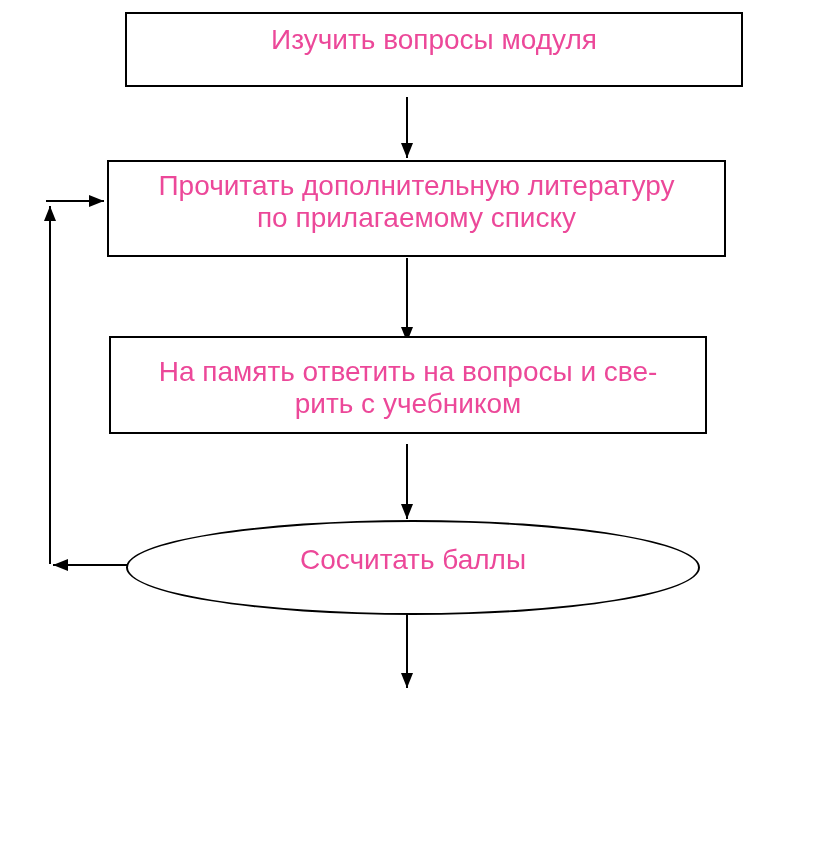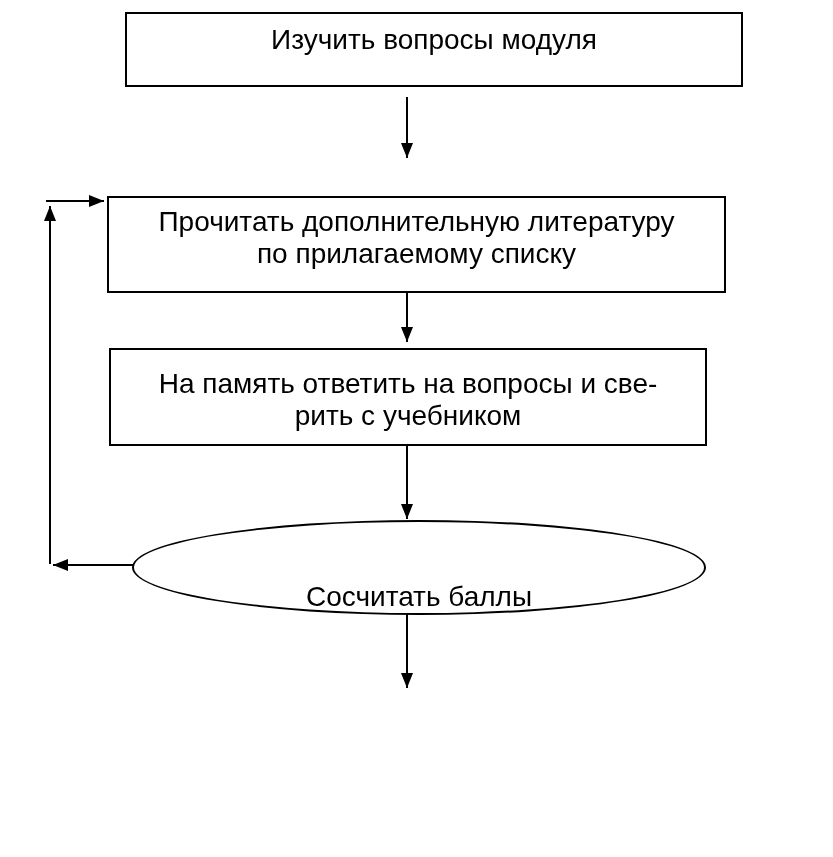--- a/index.html
+++ b/index.html
@@ -7,21 +7,21 @@
     margin: 0;
     padding: 0;
     background: #ffffff;
   }
   .canvas {
     position: relative;
     width: 833px;
     height: 700px;
     background: #ffffff;
     font-family: "Liberation Sans", "DejaVu Sans", sans-serif;
-    color: #000000;
+    color: #ec4899;
     overflow: hidden;
   }
   .edges-layer {
     position: absolute;
     left: 0;
     top: 0;
     width: 833px;
     height: 857px;
   }
   .node {
@@ -35,24 +35,24 @@
   }
   .node .label {
     font-size: 28px;
     line-height: 32px;
     text-align: center;
     white-space: pre-wrap;
     padding: 0 4px;
   }
   
   #n-study   { left: 125px; top: 12px;  width: 618px; height: 75px;  padding-top: 10px; }
-  #n-read    { left: 107px; top: 160px; width: 619px; height: 97px;  padding-top: 8px; margin-top: 36px;  }
-  #n-answer  { left: 109px; top: 348px; width: 598px; height: 98px;  padding-top: 18px; }
-  #n-count   { left: 132px; top: 520px; width: 574px; height: 95px;  padding-top: 22px;
-               border-radius: 50%; border-width: 2px; align-items: flex-end; }
+  #n-read    { left: 107px; top: 160px; width: 619px; height: 97px;  padding-top: 8px;  }
+  #n-answer  { left: 109px; top: 336px; width: 598px; height: 98px;  padding-top: 18px; }
+  #n-count   { left: 126px; top: 520px; width: 574px; height: 95px;  padding-top: 22px;
+               border-radius: 50%; border-width: 2px; }
   #n-finish  { left: 107px; top: 691px; width: 601px; height: 130px; padding-top: 10px; }
 </style>
 </head>
 <body>
 
 <div class="canvas">
 
   <svg class="edges-layer" width="833" height="857" viewBox="0 0 833 857" xmlns="http://www.w3.org/2000/svg">
     <defs>
       <marker id="ah" markerWidth="15" markerHeight="12" refX="15" refY="6" orient="auto" markerUnits="userSpaceOnUse">

